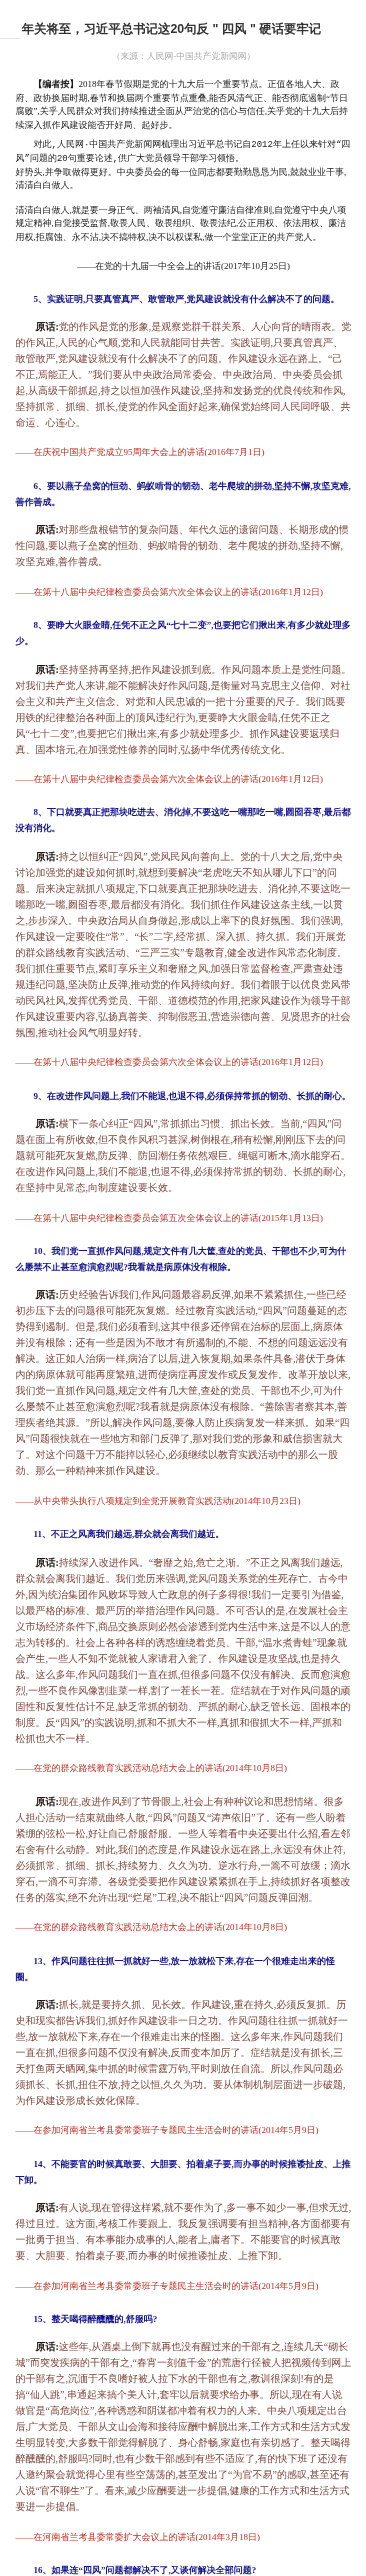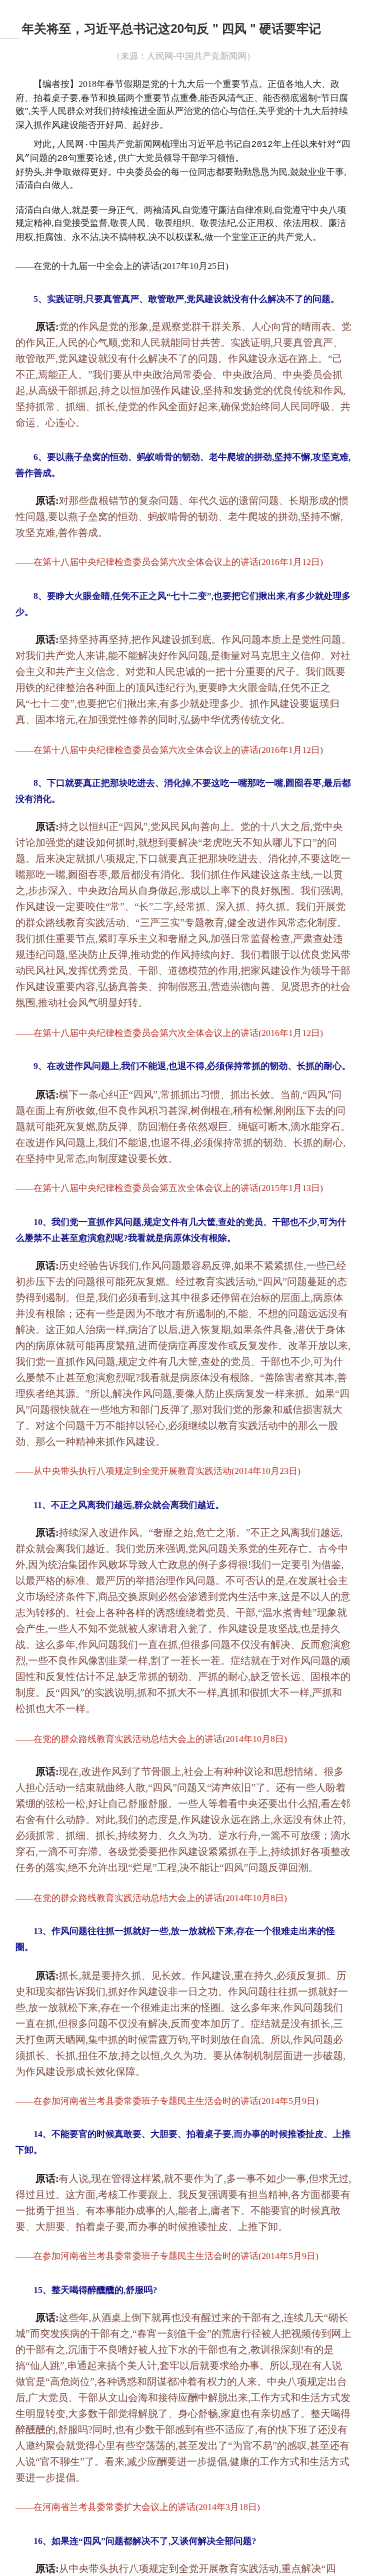--- a/index.html
+++ b/index.html
@@ -15,56 +15,57 @@
     margin:0 0 0 6.2px;
   }
   .source-line{
     text-align:center;color:#aaagray;color:#aaa;font-size:8.8px;line-height:11.3px;
     margin:14.4px 0 15.5px 0;
   }
   .intro p{font-size:9px;line-height:13.4px;color:#1a1a1a;margin:0 0 7.2px 0;}
   .p-indent{text-indent:2em;}
   .p-flush{text-indent:0;}
   .no-gap{margin-bottom:0 !important;font-family:Liberation Mono, monospace;}
-  .editor-label{font-weight:normal;}
+  .editor-label{font-weight:bold;}
   .attribution{
     color:#bc2d1f;font-size:9px;line-height:16px;margin:13.4px 0 17.5px 0;text-indent:0;
   }
-  .intro .attribution{margin-top:15.5px;margin-bottom:15.5px;}
+  .intro .attribution{margin-top:15.5px;margin-bottom:15.5px;text-align:center;}
   .item-heading{
     color:#14148c;font-weight:bold;font-size:9px;line-height:16px;
     text-indent:2em;margin:17.5px 0 12.4px 0;
   }
   .quote{
     font-size:10px;line-height:16px;color:#7a453b;text-indent:2em;margin:12.4px 0 13.4px 0;
   }
   .q-label{font-weight:bold;color:#241815;}
 </style>
 </head>
 <body>
 
 <div class="page">
   <div class="title-dash"></div>
 
   <h1 class="article-title">年关将至，习近平总书记这20句反 " 四风 " 硬话要牢记</h1>
 
   <p class="source-line">（来源：人民网-中国共产党新闻网）</p>
 
   <div class="intro">
-    <p class="p-indent"><span class="editor-label">【编者按】</span><span>2018年春节假期是党的十九大后一个重要节点。正值各地人大、政府、拍着桌子要,春节和换届两个重要节点重叠,能否风清气正、能否彻底遏制“节日腐败”,关乎人民群众对我们持续推进全面从严治党的信心与信任,关乎党的十九大后持续深入抓作风建设能否开好局、起好步。</span></p>
+    <p class="p-indent"><span class="editor-label">【编者按】</span><span>2018年春节假期是党的十九大后一个重要节点。正值各地人大、政府、政协换届时期,春节和换届两个重要节点重叠,能否风清气正、能否彻底遏制“节日腐败”,关乎人民群众对我们持续推进全面从严治党的信心与信任,关乎党的十九大后持续深入抓作风建设能否开好局、起好步。</span></p>
     <p class="p-indent no-gap">对此,人民网·中国共产党新闻网梳理出习近平总书记自2012年上任以来针对“四风”问题的20句重要论述,供广大党员领导干部学习领悟。</p>
     <p class="p-flush">好势头,并争取做得更好。中央委员会的每一位同志都要勤勤恳恳为民,兢兢业业干事,清清白白做人。</p>
     <p class="p-flush" style="margin-top:11.3px;">清清白白做人,就是要一身正气、两袖清风,自觉遵守廉洁自律准则,自觉遵守中央八项规定精神,自觉接受监督,敬畏人民、敬畏组织、敬畏法纪,公正用权、依法用权、廉洁用权,拒腐蚀、永不沾,决不搞特权,决不以权谋私,做一个堂堂正正的共产党人。</p>
     <p class="attribution">——在党的十九届一中全会上的讲话(2017年10月25日)</p>
   </div>
 
   <div>
   <div class="item">
     <p class="item-heading">5、实践证明,只要真管真严、敢管敢严,党风建设就没有什么解决不了的问题。</p>
     <p class="quote"><span class="q-label">原话:</span><span>党的作风是党的形象,是观察党群干群关系、人心向背的晴雨表。党的作风正,人民的心气顺,党和人民就能同甘共苦。实践证明,只要真管真严、敢管敢严,党风建设就没有什么解决不了的问题。作风建设永远在路上。“己不正,焉能正人。”我们要从中央政治局常委会、中央政治局、中央委员会抓起,从高级干部抓起,持之以恒加强作风建设,坚持和发扬党的优良传统和作风,坚持抓常、抓细、抓长,使党的作风全面好起来,确保党始终同人民同呼吸、共命运、心连心。</span></p>
+    <p class="attribution">——在庆祝中国共产党成立95周年大会上的讲话(2016年7月1日)</p>
   </div>
 
   <div class="item">
     <p class="item-heading">6、要以燕子垒窝的恒劲、蚂蚁啃骨的韧劲、老牛爬坡的拼劲,坚持不懈,攻坚克难,善作善成。</p>
     <p class="quote"><span class="q-label">原话:</span><span>对那些盘根错节的复杂问题、年代久远的遗留问题、长期形成的惯性问题,要以燕子垒窝的恒劲、蚂蚁啃骨的韧劲、老牛爬坡的拼劲,坚持不懈,攻坚克难,善作善成。</span></p>
     <p class="attribution">——在第十八届中央纪律检查委员会第六次全体会议上的讲话(2016年1月12日)</p>
   </div>
 
   <div class="item">
     <p class="item-heading">8、要睁大火眼金睛,任凭不正之风“七十二变”,也要把它们揪出来,有多少就处理多少。</p>

